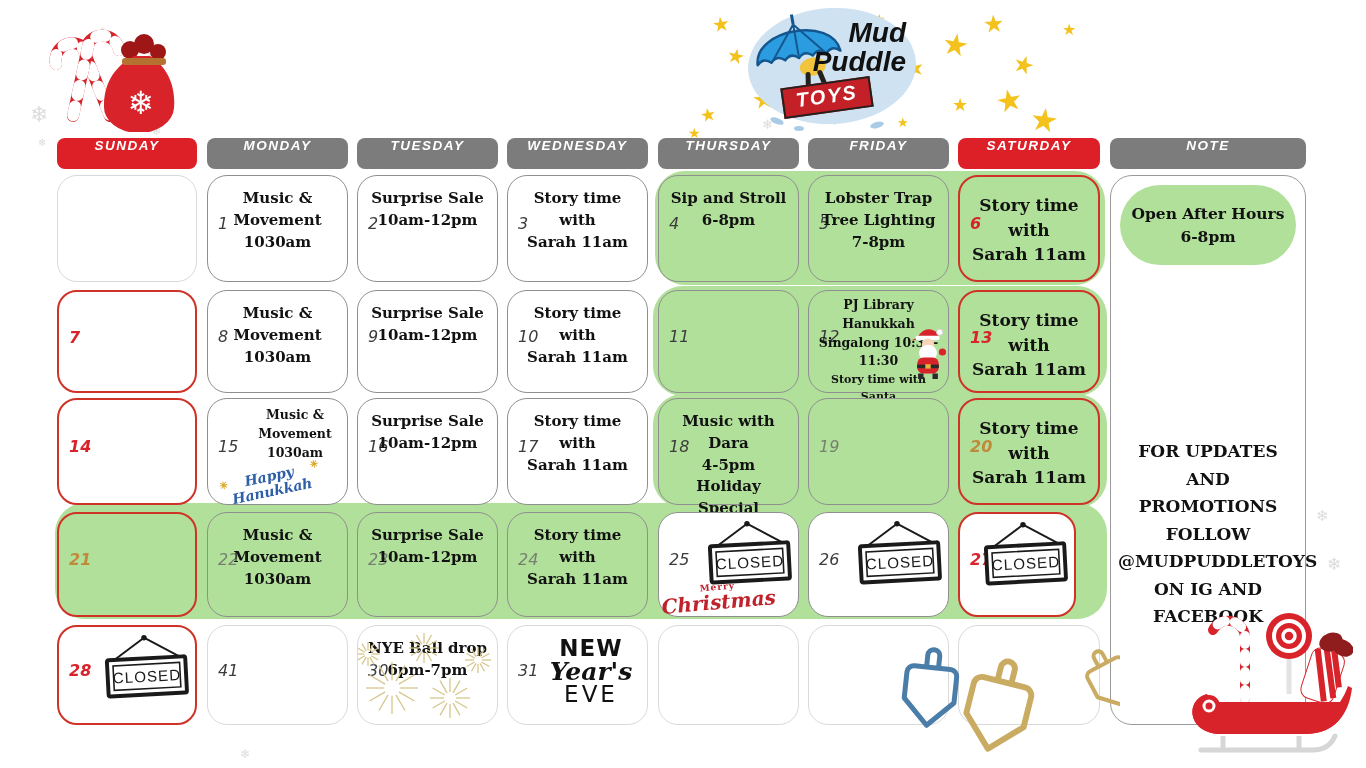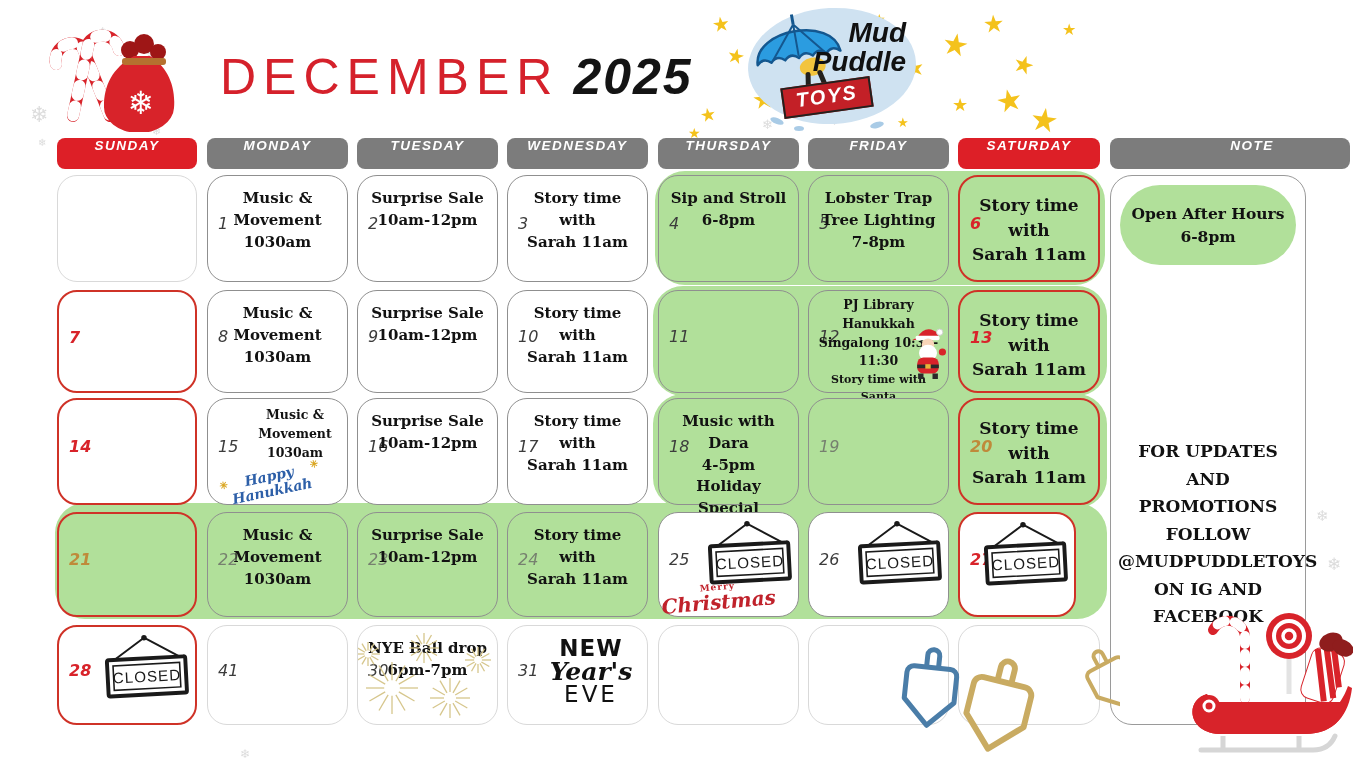--- a/index.html
+++ b/index.html
@@ -106,23 +106,20 @@
       </g>
       <circle cx="108" cy="30" r="9" fill="#9e1616"></circle>
       <circle cx="122" cy="24" r="10" fill="#9e1616"></circle>
       <circle cx="136" cy="32" r="8" fill="#9e1616"></circle>
       <path d="M112,36 c-22,12 -30,30 -30,50 a35,26 0 0 0 70,2 c2,-24 -8,-42 -24,-52 z" fill="#d8232a"></path>
       <rect x="100" y="38" width="44" height="7" rx="3" fill="#b5712f"></rect>
       <text x="119" y="94" font-size="32" fill="#fff" text-anchor="middle" font-family="DejaVu Sans, sans-serif">❄</text>
     </svg>
   </div>
 
-  <div class="title">
-    <span class="m">DECEMBER</span><span class="y">2025</span>
-  </div>
 
   <div class="logo">
     <div class="logo-ellipse"></div>
     <div class="overlay" style="left:6px;top:2px;width:100px;height:92px;transform:rotate(-10deg)">
       <svg width="100" height="92" viewBox="0 0 100 92">
         <line x1="50" y1="8" x2="50" y2="18" stroke="#14578f" stroke-width="3"></line>
         <path d="M8,52 C10,16 90,16 92,52 q-8,-7 -14,0 q-7,-7 -14,0 q-7,-7 -14,0 q-7,-7 -14,0 q-7,-7 -14,0 q-7,-7 -14,0 z" fill="#2b9ce0" stroke="#14578f" stroke-width="2.5" stroke-linejoin="round"></path>
         <path d="M50,18 L24,50 M50,18 L50,50 M50,18 L76,50" stroke="#14578f" stroke-width="2" fill="none"></path>
         <ellipse cx="62" cy="63" rx="13" ry="9" fill="#f2c43d"></ellipse>
         <path d="M56,70 l-2,13 M68,70 l3,13" stroke="#23201d" stroke-width="5" stroke-linecap="round"></path>
@@ -160,21 +157,21 @@
       </div>
       <div class="dh gray" style="left: 658px; top: 138px; width: 141px;">
         <span>THURSDAY</span>
       </div>
       <div class="dh gray" style="left: 808px; top: 138px; width: 141px;">
         <span>FRIDAY</span>
       </div>
       <div class="dh red" style="left: 958px; top: 138px; width: 142px;">
         <span>SATURDAY</span>
       </div>
-      <div class="dh gray" style="left: 1110px; top: 138px; width: 196px; padding-left: 44px;">
+      <div class="dh gray" style="left: 1110px; top: 138px; width: 196px;">
         <span>NOTE</span>
       </div>
       <div class="cell b-light" style="left: 57px; top: 175px; width: 140px; height: 107px;"></div>
       <div class="cell b-dark" style="left: 207px; top: 175px; width: 141px; height: 107px;">
         <div class="num dark">1</div>
         <div class="ev">
           <div class="ev-line">Music &amp;</div>
           <div class="ev-line">Movement</div>
           <div class="ev-line">1030am</div>
         </div>

